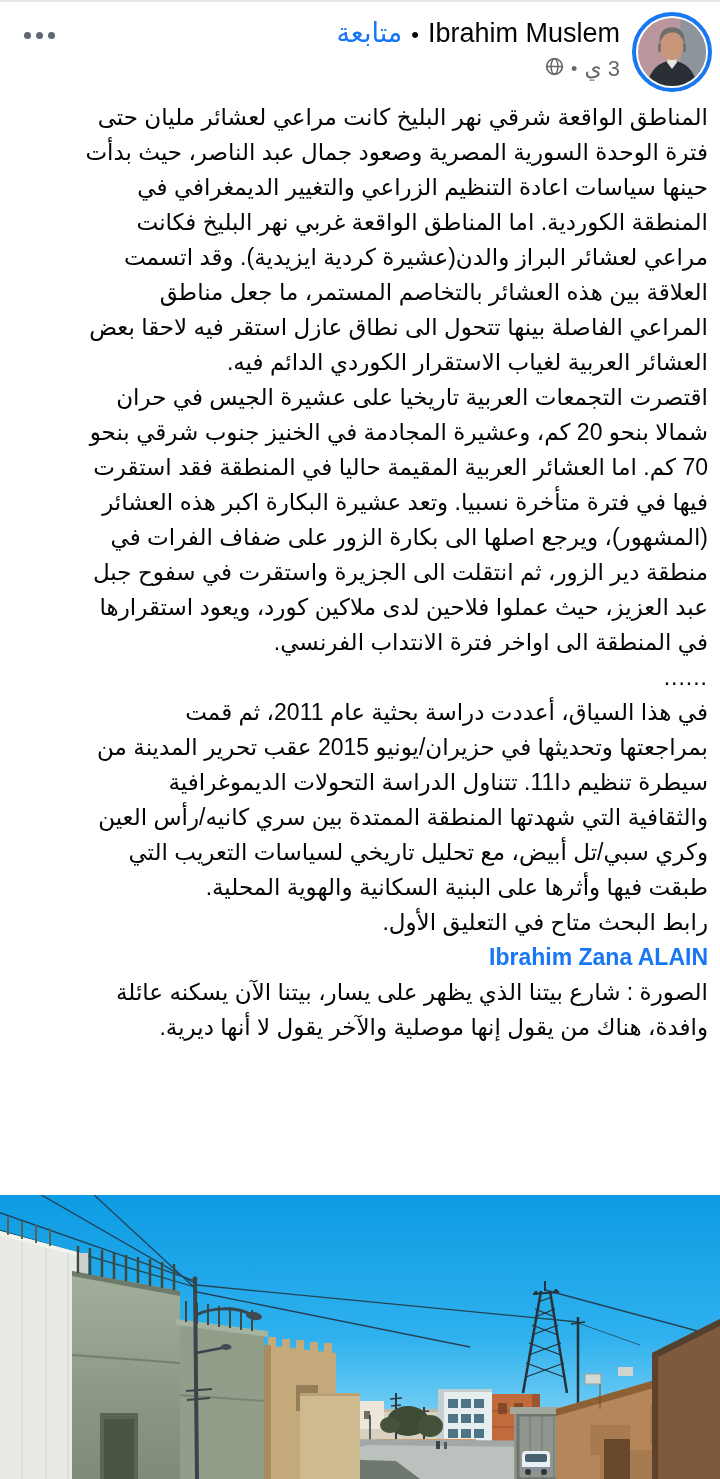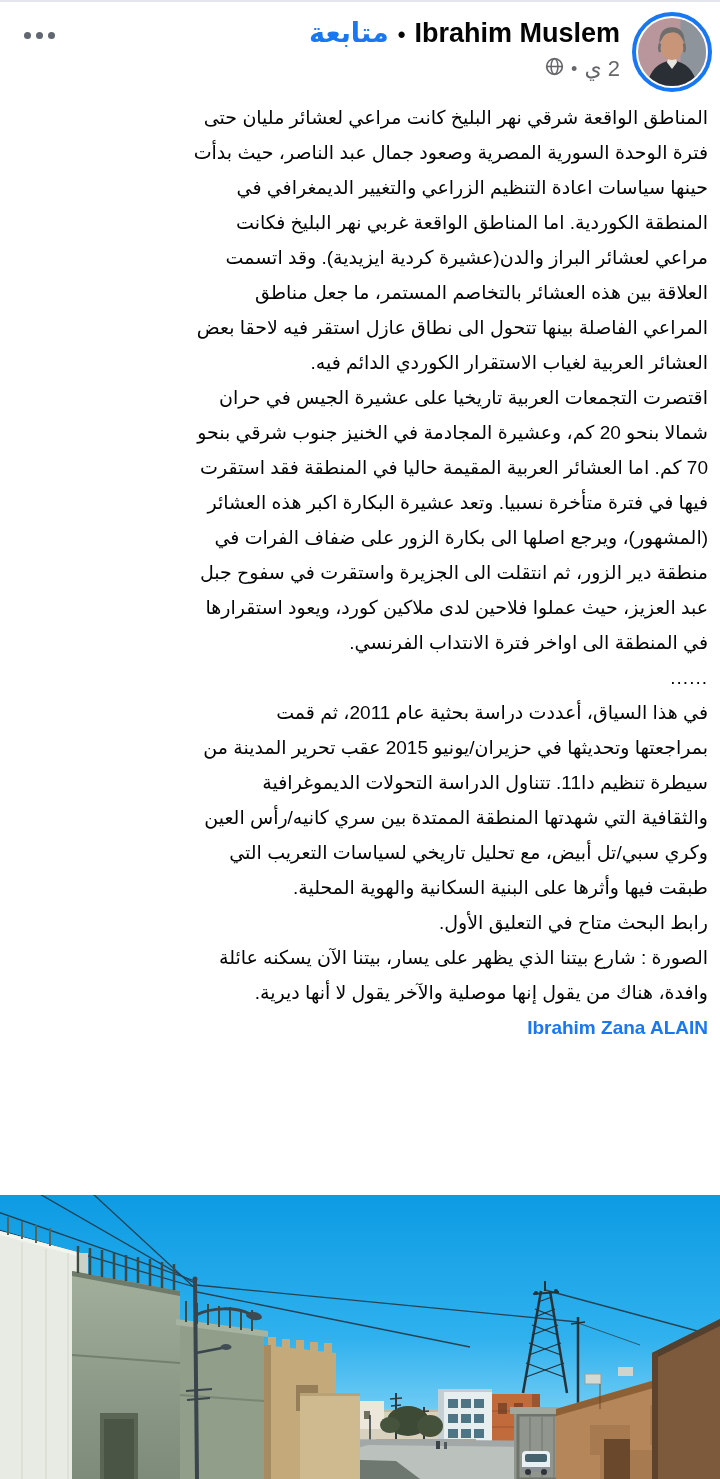--- a/index.html
+++ b/index.html
@@ -16,40 +16,40 @@
   .header{
     direction:rtl;display:flex;align-items:flex-start;
     height:92px;padding:10px 8px 0 14px;gap:12px;
   }
   .avatar-ring{
     flex:0 0 auto;width:80px;height:80px;border-radius:50%;
     border:4px solid var(--accent);padding:2px;background:#fff;cursor:pointer;
   }
   .avatar-img{width:68px;height:68px;border-radius:50%;overflow:hidden;display:block;}
   .identity{padding-top:5px;text-align:right;}
-  .name-row{font-size:27px;font-weight:bold;line-height:32px;white-space:nowrap;text-align:center;}
+  .name-row{font-size:27px;font-weight:normal;line-height:32px;white-space:nowrap;text-align:center;}
   .name-row a{text-decoration:none;color:var(--text);cursor:pointer;}
   .name-row a.follow{color:var(--accent);}
   .name-sep{margin:0 9px;font-size:22px;color:var(--text);}
   .meta-row{
     display:flex;align-items:center;gap:7px;margin-top:6px;
     color:var(--muted);font-size:22px;line-height:24px;
   }
   .meta-row .meta-sep{font-size:18px;}
   .globe{display:block;}
   .more-btn{
     margin-inline-start:auto;background:none;border:none;cursor:pointer;
     display:flex;gap:5px;padding:20px 10px;align-items:center;
   }
   .more-btn .dot{width:7px;height:7px;border-radius:50%;background:#606770;}
   
   .content{
     direction:rtl;text-align:right;
     height:1101px;padding:6px 12px 0 14px;overflow:hidden;
-    font-size:19px;line-height:35px;color:var(--text);
+    font-size:23px;line-height:35px;color:var(--text);
   }
   .content p{margin:0;white-space:pre-line;}
   .dots-line{margin-left:0;margin-right:72px;letter-spacing:1px;}
   .mention{color:var(--accent);font-weight:bold;text-decoration:none;cursor:pointer;}
   
   .photo{width:720px;height:284px;display:block;cursor:pointer;}
   .photo svg{display:block;}
 </style>
 </head>
 <body>
@@ -71,21 +71,21 @@
           <path d="M54,30 q2,6 0,10" stroke="#6E6E6C" stroke-width="3" fill="none"></path>
         </svg>
       </span>
     </div>
 
     <div class="identity">
       <div class="name-row">
         <a>Ibrahim Muslem</a><span class="name-sep">•</span><a class="follow">متابعة</a>
       </div>
       <div class="meta-row">
-        <span>2 ي</span>
+        <span>3 ي</span>
         <span class="meta-sep">•</span>
         <span class="globe">
           <svg width="19" height="19" viewBox="0 0 20 20">
             <circle cx="10" cy="10" r="8.2" fill="none" stroke="#65676B" stroke-width="1.8"></circle>
             <ellipse cx="10" cy="10" rx="3.6" ry="8.2" fill="none" stroke="#65676B" stroke-width="1.6"></ellipse>
             <line x1="1.8" y1="10" x2="18.2" y2="10" stroke="#65676B" stroke-width="1.6"></line>
           </svg>
         </span>
       </div>
     </div>
@@ -115,23 +115,23 @@
 عبد العزيز، حيث عملوا فلاحين لدى ملاكين كورد، ويعود استقرارها
 في المنطقة الى اواخر فترة الانتداب الفرنسي.</p>
     <p class="dots-line">......</p>
     <p>في هذا السياق، أعددت دراسة بحثية عام 2011، ثم قمت
 بمراجعتها وتحديثها في حزيران/يونيو 2015 عقب تحرير المدينة من
 سيطرة تنظيم دا11. تتناول الدراسة التحولات الديموغرافية
 والثقافية التي شهدتها المنطقة الممتدة بين سري كانيه/رأس العين
 وكري سبي/تل أبيض، مع تحليل تاريخي لسياسات التعريب التي
 طبقت فيها وأثرها على البنية السكانية والهوية المحلية.
 رابط البحث متاح في التعليق الأول.</p>
+    <p><a class="mention">Ibrahim Zana ALAIN</a></p>
     <p>الصورة : شارع بيتنا الذي يظهر على يسار، بيتنا الآن يسكنه عائلة
 وافدة، هناك من يقول إنها موصلية والآخر يقول لا أنها ديرية.</p>
-    <p><a class="mention">Ibrahim Zana ALAIN</a></p>
   </div>
 
   <div class="photo">
     <svg width="720" height="284" viewBox="0 0 720 284">
       <defs>
         <linearGradient id="sky" x1="0" y1="0" x2="0" y2="1">
           <stop offset="0" stop-color="#0D9BE3"></stop>
           <stop offset="0.5" stop-color="#2FB1EE"></stop>
           <stop offset="0.82" stop-color="#7FD2F5"></stop>
           <stop offset="1" stop-color="#C8ECFA"></stop>

